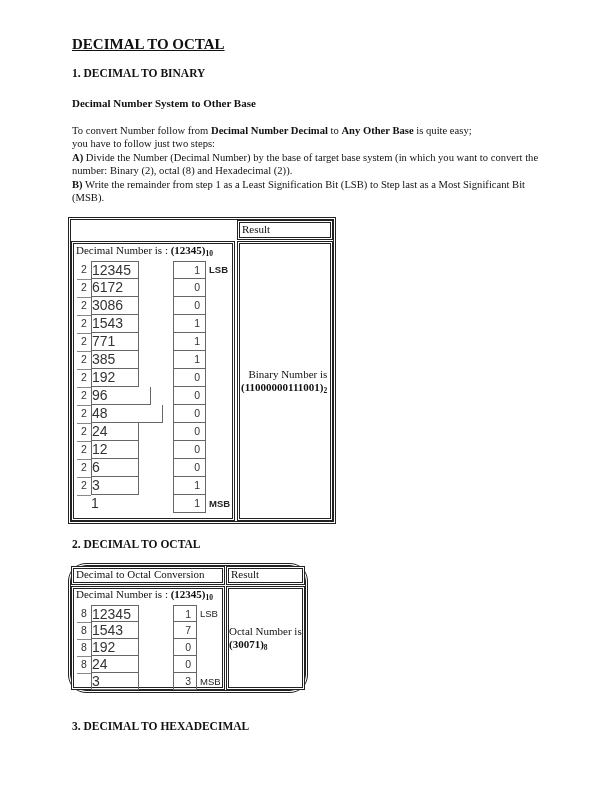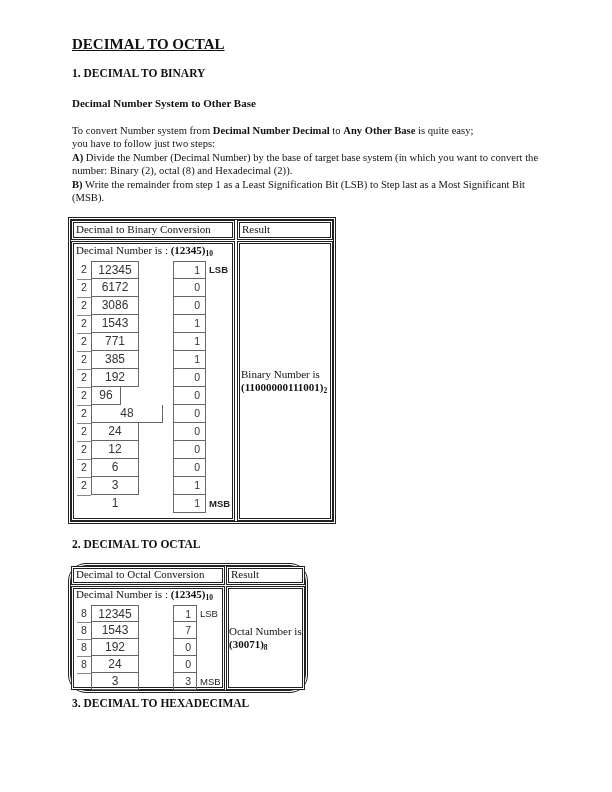--- a/index.html
+++ b/index.html
@@ -16,49 +16,46 @@
   .cell { border:1px solid #222; box-sizing:border-box; position:absolute; background:#fff; }
   .cell.dbl { border:3px double #222; }
   .hdr-text { font-size:11px; position:absolute; left:2px; top:2px; white-space:nowrap; }
   .decnum { font-size:11px; position:absolute; left:2px; white-space:nowrap; }
   .decnum b { font-weight:bold; }
   .decnum sub { font-size:7.5px; font-weight:bold; vertical-align:-2px; }
 
   .grid-row { position:absolute; left:0; height:18px; width:100%; }
   .sans { font-family:"Liberation Sans", sans-serif; }
   .divisor { position:absolute; left:3px; width:14px; text-align:center; font-size:10.5px; color:#333; }
-  .dividend-box { position:absolute; box-sizing:border-box; border-left:1px solid #666; border-right:1px solid #666; border-bottom:1px solid #666; text-align:center; font-size:12px; color:#333; }
+  .dividend-box { position:absolute; box-sizing:border-box; border-left:1px solid #666; border-right:1px solid #666; border-bottom:1px solid #666; font-size:14px; color:#333; }
   .dividend-box.first { border-top:1px solid #666; }
   .rem-box { position:absolute; box-sizing:border-box; border-left:1px solid #666; border-right:1px solid #666; border-bottom:1px solid #666; text-align:right; padding-right:5px; font-size:10.5px; color:#333; }
   .rem-box.first { border-top:1px solid #666; }
   .bitlabel { position:absolute; font-size:9.5px; font-weight:bold; color:#222; }
   .bitlabel.light { font-weight:normal; }
   .result-text { position:absolute; font-size:11px; line-height:13px; }
   .result-text b { font-weight:bold; }
   .result-text sub { font-size:7.5px; font-weight:bold; vertical-align:-2px; }
 </style>
 </head>
 <body>
 
 <div class="abs title">DECIMAL TO OCTAL</div>
 <div class="abs h2" style="left:72px; top:67px;">1. DECIMAL TO BINARY</div>
 <div class="abs h3" style="left:72px; top:97px;">Decimal Number System to Other Base</div>
 
 <div class="abs para">
-  <span>To convert Number system from </span><b>Decimal Number Decimal</b><span> to </span><b>Any Other Base</b><span> is quite easy;</span><br>
+  <span>To convert Number follow from </span><b>Decimal Number Decimal</b><span> to </span><b>Any Other Base</b><span> is quite easy;</span><br>
   <span>you have to follow just two steps:</span><br>
   <b>A)</b><span> Divide the Number (Decimal Number) by the base of target base system (in which you want to convert the number: Binary (2), octal (8) and Hexadecimal (2)).</span><br>
   <b>B)</b><span> Write the remainder from step 1 as a Least Signification Bit (LSB) to Step last as a Most Significant Bit (MSB).</span>
 </div>
 
 <div class="abs outer" style="left:68px; top:217px; width:268px; height:307px;">
 
-  <div class="cell dbl" style="left:0px; top:0px; width:164px; height:20px;">
-    <span class="hdr-text" style="top:0px;">Decimal to Binary Conversion</span>
-  </div>
 
   <div class="cell dbl" style="left:166px; top:0px; width:96px; height:20px;">
     <span class="hdr-text" style="top:0px;">Result</span>
   </div>
 
   <div class="cell dbl" style="left:0px; top:21px; width:164px; height:280px;">
     <span class="decnum" style="top:0px;"><span>Decimal Number is : </span><b>(12345)</b><sub>10</sub></span>
     <div id="binary-grid" class="abs" style="left:0; top:17px; width:160px; height:260px;">
         <div class="grid-row sans" style="top: 0px; height: 18px;">
           <span class="divisor" style="top: 2px; border-bottom: 1px solid rgb(136, 136, 136); height: 17px; box-sizing: border-box;">2</span>
@@ -91,21 +88,21 @@
           <span class="dividend-box" style="left: 17px; width: 48px; top: 0px; height: 18px; line-height: 17px;">385</span>
           <span class="rem-box" style="left: 99px; width: 33px; top: 0px; height: 18px; line-height: 17px;">1</span>
         </div>
         <div class="grid-row sans" style="top: 108px; height: 18px;">
           <span class="divisor" style="top: 2px; border-bottom: 1px solid rgb(136, 136, 136); height: 17px; box-sizing: border-box;">2</span>
           <span class="dividend-box" style="left: 17px; width: 48px; top: 0px; height: 18px; line-height: 17px;">192</span>
           <span class="rem-box" style="left: 99px; width: 33px; top: 0px; height: 18px; line-height: 17px;">0</span>
         </div>
         <div class="grid-row sans" style="top: 126px; height: 18px;">
           <span class="divisor" style="top: 2px; border-bottom: 1px solid rgb(136, 136, 136); height: 17px; box-sizing: border-box;">2</span>
-          <span class="dividend-box" style="left: 17px; width: 30px; top: 0px; height: 18px; line-height: 17px;">96</span>
+          <span class="dividend-box" style="left: 17px; width: 60px; top: 0px; height: 18px; line-height: 17px;">96</span>
           <span class="rem-box" style="left: 99px; width: 33px; top: 0px; height: 18px; line-height: 17px;">0</span>
         </div>
         <div class="grid-row sans" style="top: 144px; height: 18px;">
           <span class="divisor" style="top: 2px; border-bottom: 1px solid rgb(136, 136, 136); height: 17px; box-sizing: border-box;">2</span>
           <span class="dividend-box" style="left: 17px; width: 72px; top: 0px; height: 18px; line-height: 17px;">48</span>
           <span class="rem-box" style="left: 99px; width: 33px; top: 0px; height: 18px; line-height: 17px;">0</span>
         </div>
         <div class="grid-row sans" style="top: 162px; height: 18px;">
           <span class="divisor" style="top: 2px; border-bottom: 1px solid rgb(136, 136, 136); height: 17px; box-sizing: border-box;">2</span>
           <span class="dividend-box" style="left: 17px; width: 48px; top: 0px; height: 18px; line-height: 17px;">24</span>
@@ -127,21 +124,21 @@
           <span class="rem-box" style="left: 99px; width: 33px; top: 0px; height: 18px; line-height: 17px;">1</span>
         </div>
         <div class="grid-row sans" style="top: 234px; height: 18px;">
           <span class="dividend-box" style="left: 17px; width: 48px; top: 0px; height: 18px; line-height: 17px; border: none;">1</span>
           <span class="rem-box" style="left: 99px; width: 33px; top: 0px; height: 18px; line-height: 17px;">1</span>
           <span class="bitlabel" style="left: 135px; top: 3px;">MSB</span>
         </div>
       </div>
   </div>
 
-  <div class="cell dbl" style="left:166px; top:21px; width:96px; height:280px;">
+  <div class="cell dbl" style="left:166px; top:21px; width:96px; height:280px;text-align:right;">
     <div class="result-text" style="left:1px; top:124px;">
       <span>Binary Number is</span><br>
       <b>(11000000111001)</b><sub>2</sub>
     </div>
   </div>
 </div>
 
 <div class="abs h2" style="left:72px; top:538px;">2. DECIMAL TO OCTAL</div>
 
 <div class="abs outer" style="left:68px; top:563px; width:240px; height:130px;border-radius:18px;">
@@ -183,13 +180,13 @@
       </div>
   </div>
   <div class="cell dbl" style="left:155px; top:20px; width:79px; height:104px;">
     <div class="result-text" style="left:0px; top:36px;">
       <span>Octal Number is</span><br>
       <b>(30071)</b><sub>8</sub>
     </div>
   </div>
 </div>
 
-<div class="abs h2" style="left:72px; top:697px;text-align:right;">3. DECIMAL TO HEXADECIMAL</div>
+<div class="abs h2" style="left:72px; top:720px;text-align:right;">3. DECIMAL TO HEXADECIMAL</div>
 
 </body></html>

